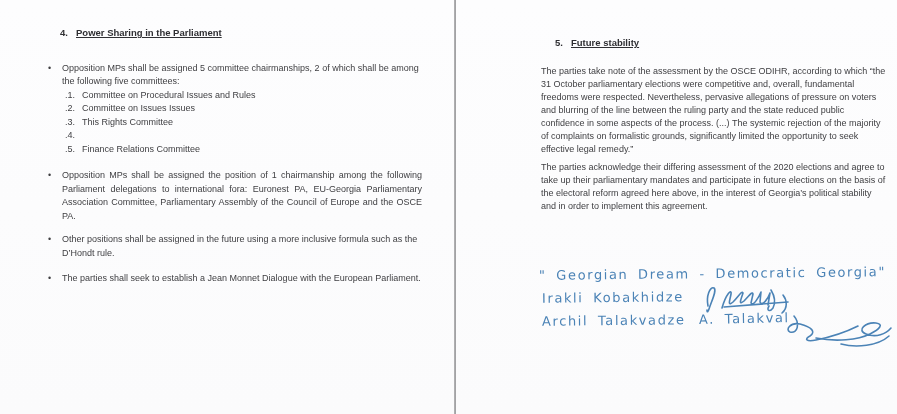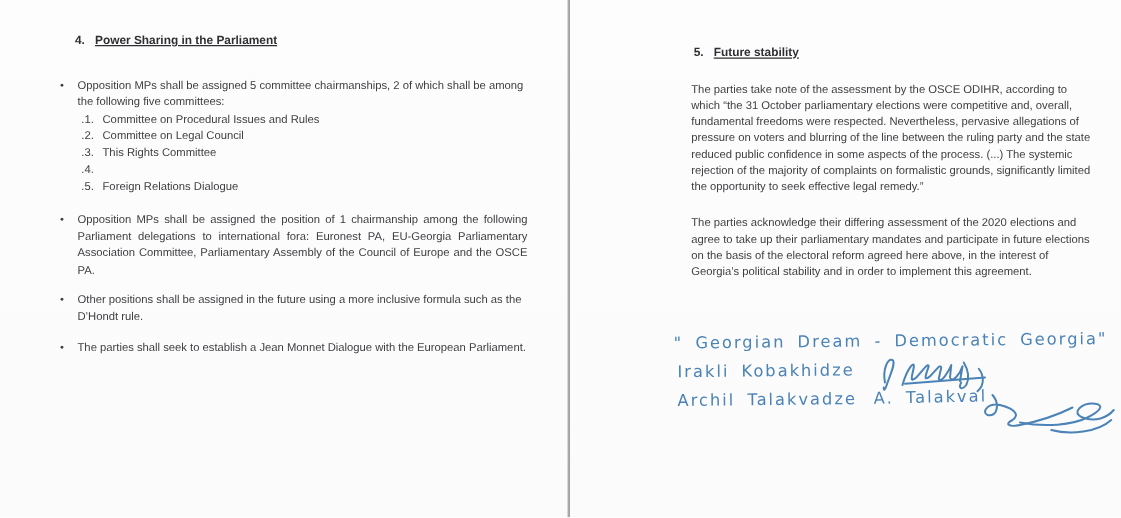--- a/index.html
+++ b/index.html
@@ -56,21 +56,21 @@
 
   
   .right-col {
     position: absolute;
     left: 537px; top: 36px;
     width: 353px;
     font-size: 9px;
     line-height: 13px;
   }
   .heading-row.right { margin-left: 18px; }
-  .para { margin: 16px; }
+  .para { margin: 4px; }
   .mt-p1 { margin-top: 16px; }
   .mt-p2 { margin-top: 5px; }
   .mt-p3 { margin-top: 7px; }
   .mt-tl { margin-top: 14px; }
 
   
   .hw {
     position: absolute;
     color: #4b83b6;
     font-family: "DejaVu Sans", sans-serif;
@@ -113,32 +113,32 @@
       <span class="bullet-glyph">•</span>
       <div class="bullet-text">
         <div>Opposition MPs shall be assigned 5 committee chairmanships, 2 of which shall  be among the following five committees:</div>
         <div class="committee-list">
           <div class="committee-row">
             <span class="committee-num">.1.</span>
             <span>Committee on Procedural Issues and Rules</span>
           </div>
           <div class="committee-row">
             <span class="committee-num">.2.</span>
-            <span>Committee on Legal Council</span>
+            <span>Committee on Issues Issues</span>
           </div>
           <div class="committee-row">
             <span class="committee-num">.3.</span>
             <span>This Rights Committee</span>
           </div>
           <div class="committee-row">
             <span class="committee-num">.4.</span>
           </div>
           <div class="committee-row">
             <span class="committee-num">.5.</span>
-            <span>Foreign Relations Dialogue</span>
+            <span>Finance Relations Committee</span>
           </div>
         </div>
       </div>
     </div>
 
     <div class="bullet-block mt-b2">
       <span class="bullet-glyph">•</span>
       <div class="bullet-text justify">Opposition MPs shall be assigned the position of 1 chairmanship among the following Parliament delegations to international fora: Euronest PA, EU-Georgia Parliamentary Association Committee, Parliamentary Assembly of the Council of Europe and the OSCE PA.</div>
     </div>
 

